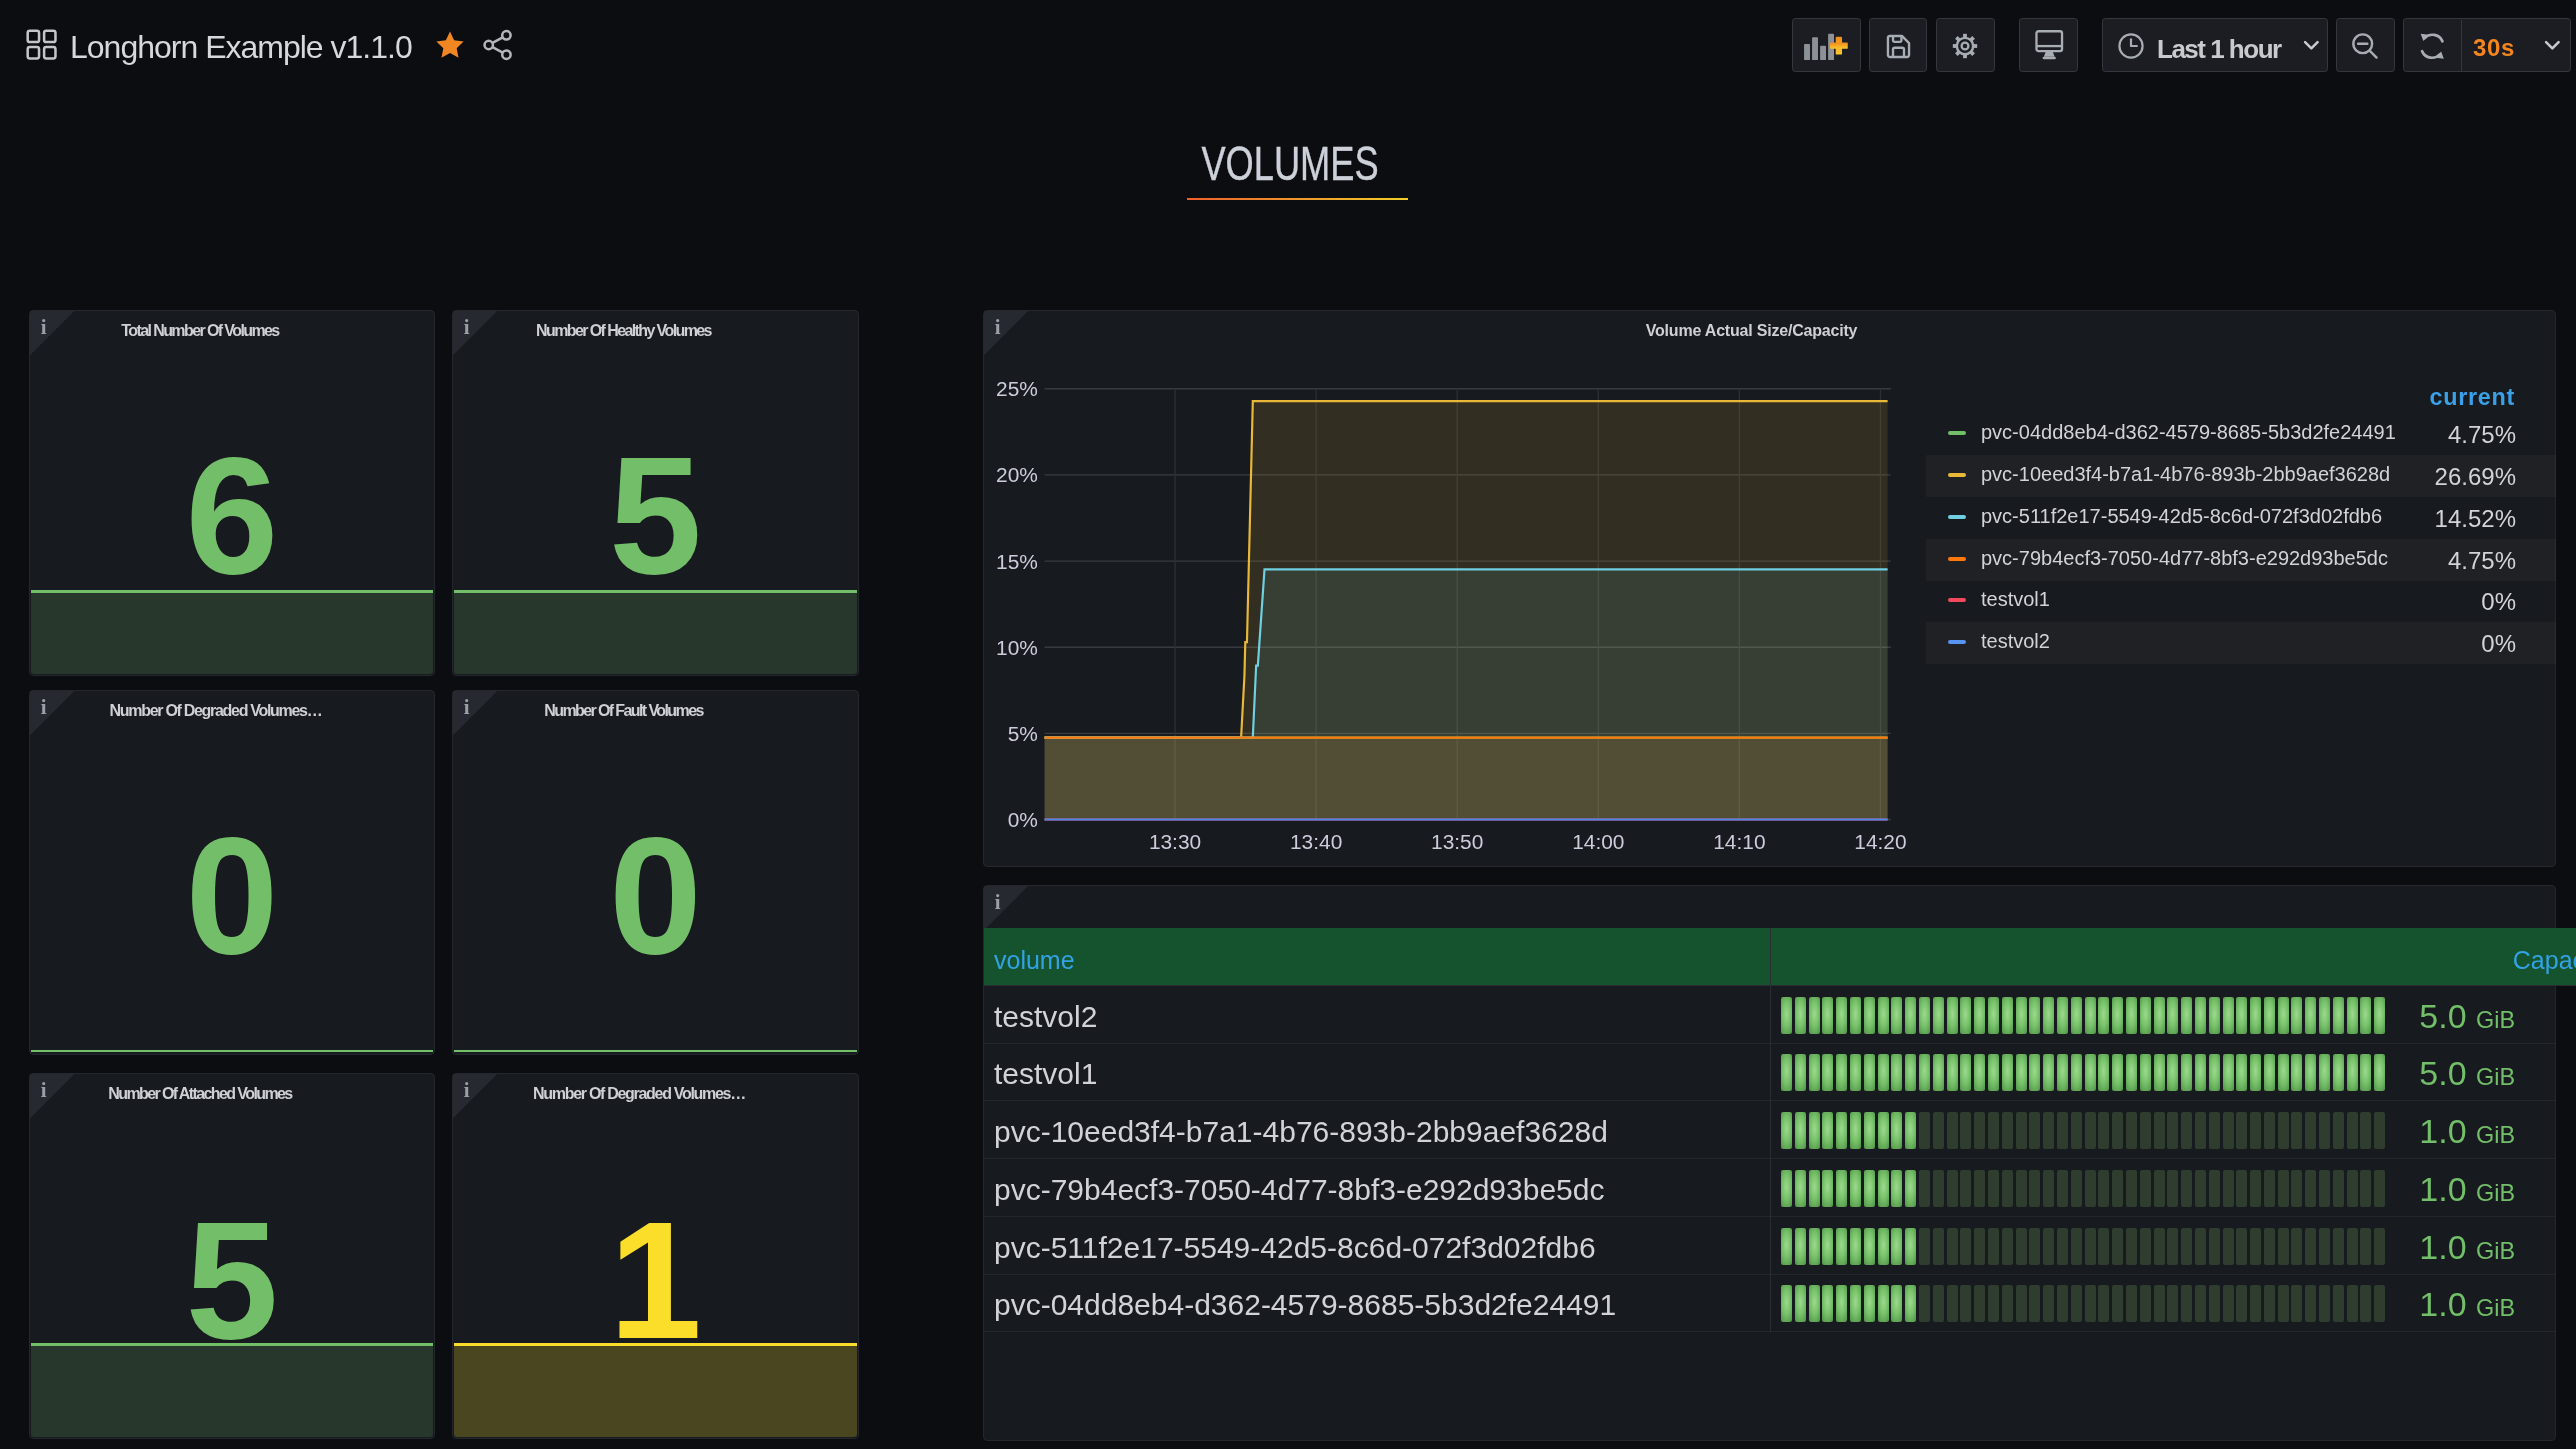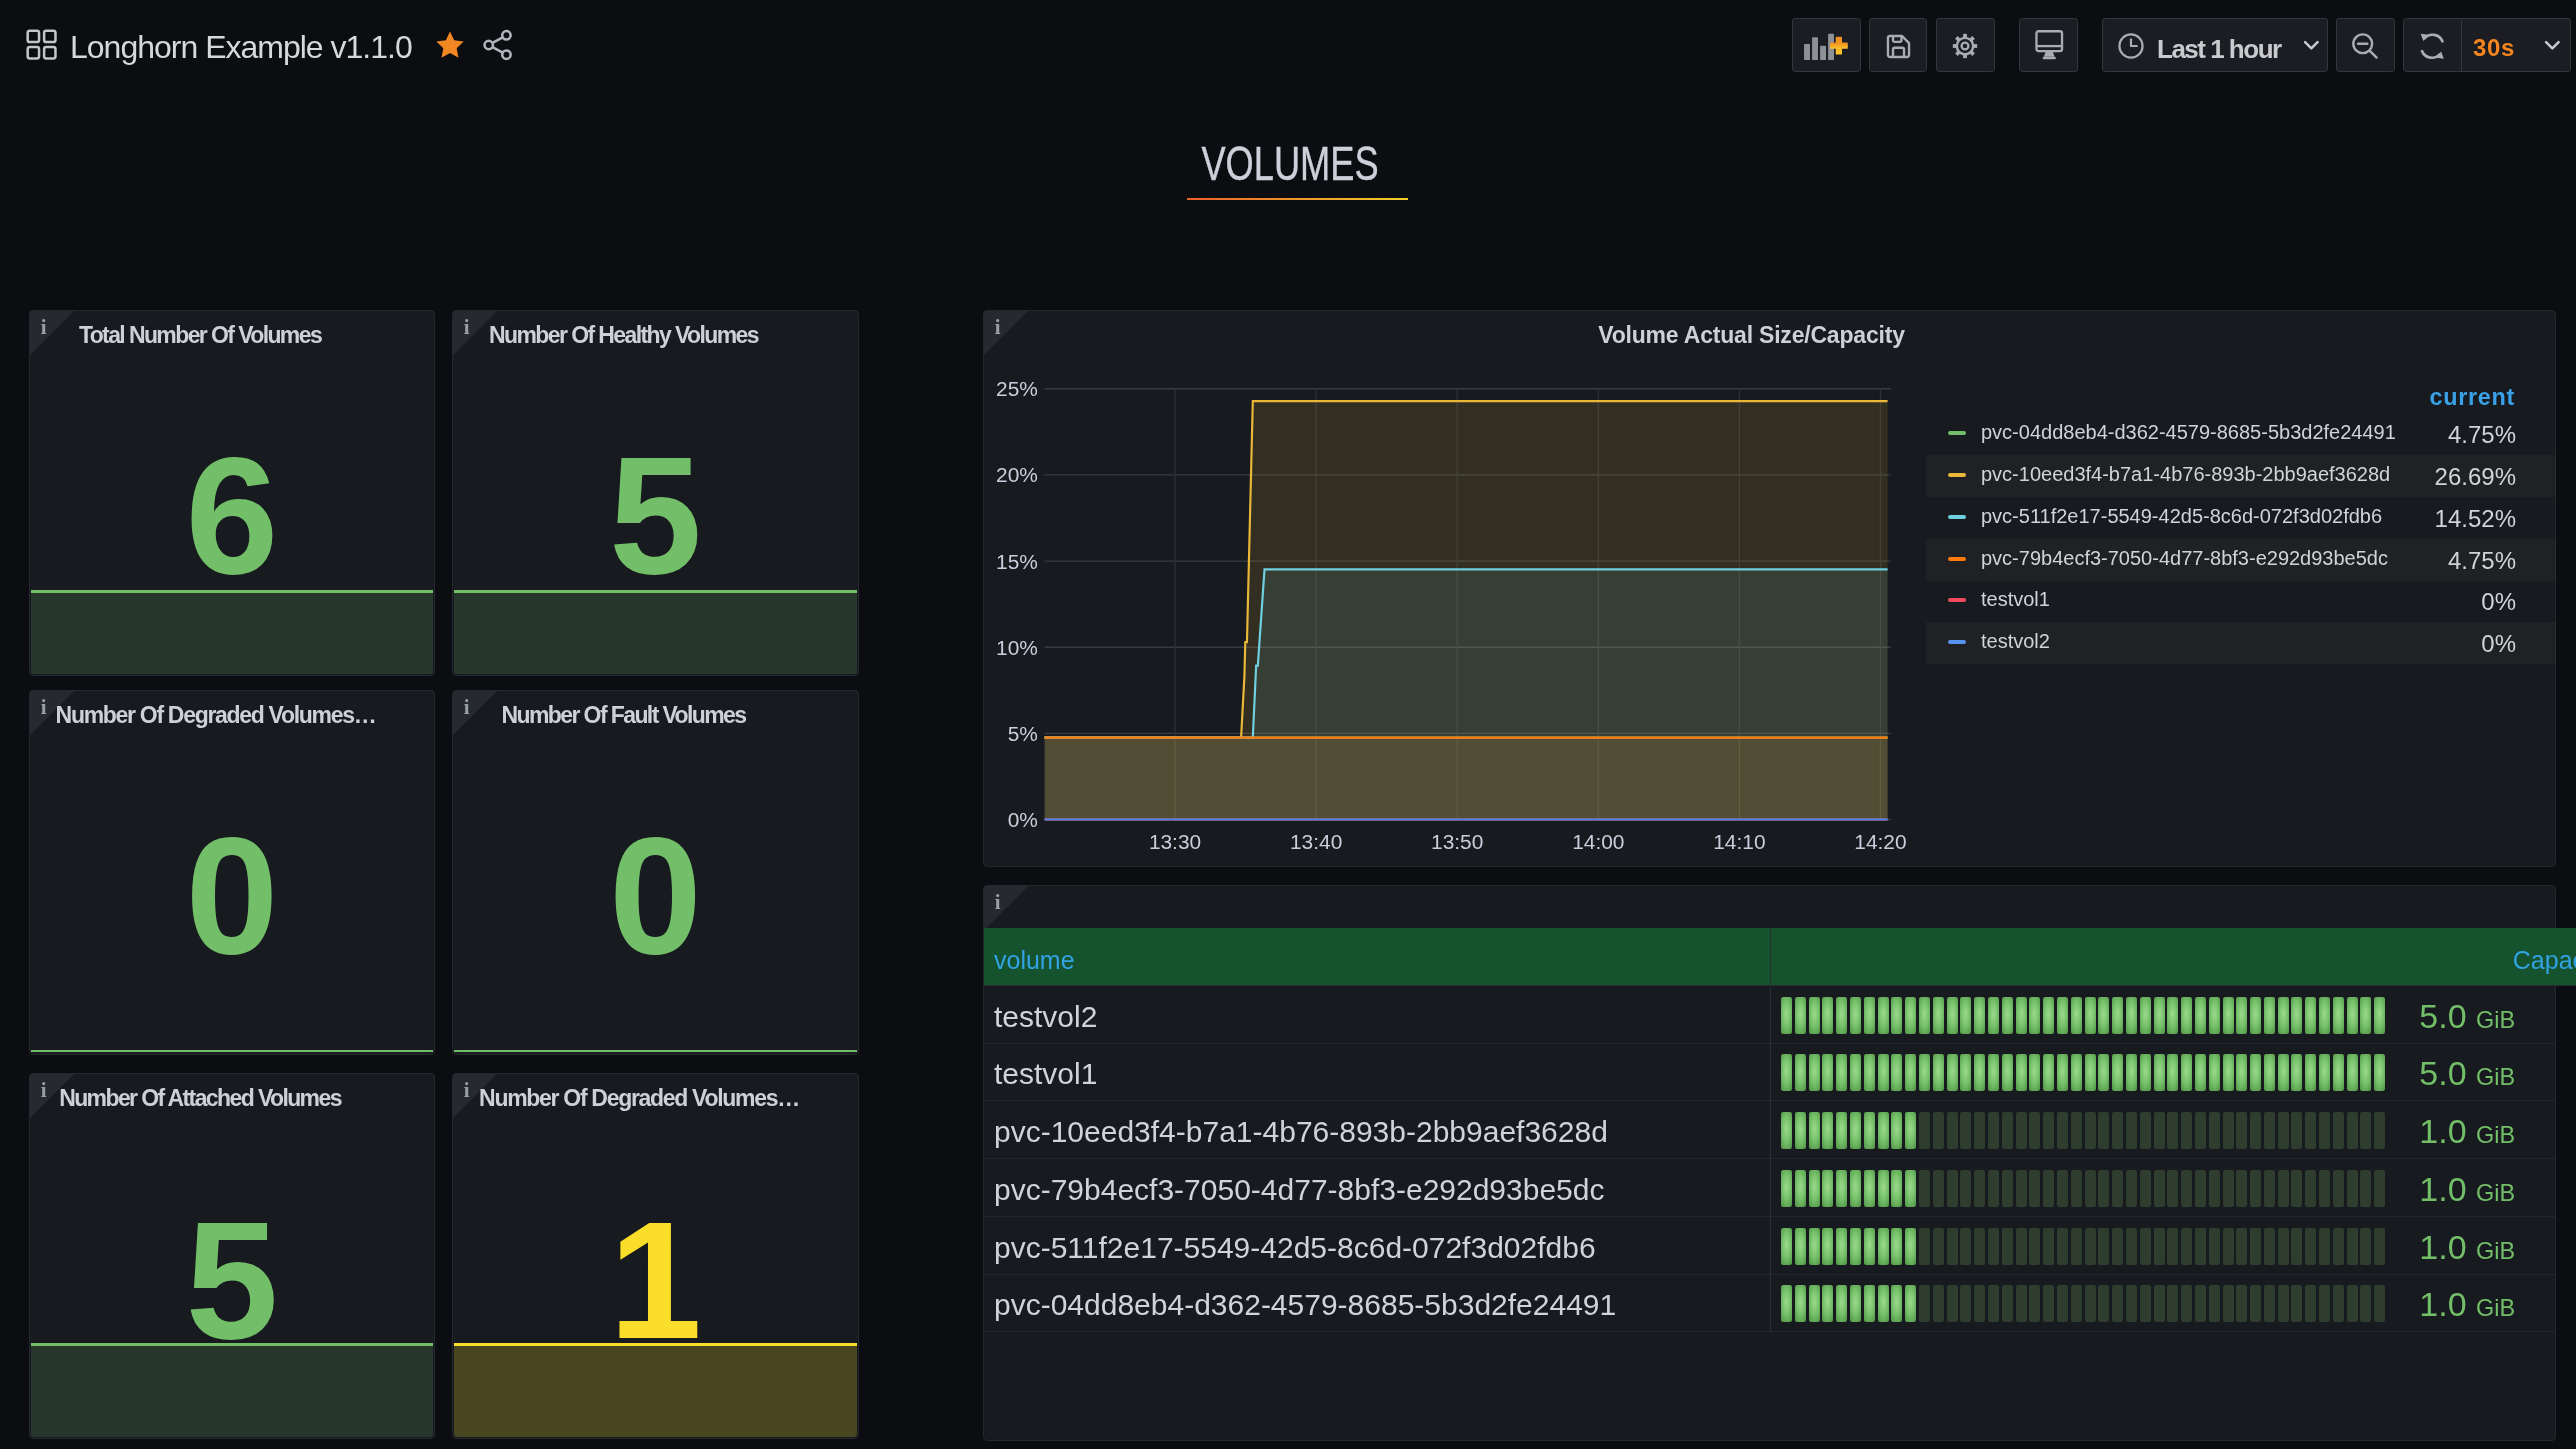--- a/index.html
+++ b/index.html
@@ -1,20 +1,20 @@
 <!DOCTYPE html>
 <html style="font-size:13.4px"><head><meta charset="utf-8">
 <style>
 *{margin:0;padding:0;box-sizing:border-box}
 html,body{width:2576px;height:1450px;background:#0c0d10;overflow:hidden;
  font-family:"Liberation Sans",sans-serif;-webkit-font-smoothing:antialiased}
 .abs{position:absolute}
 .panel{position:absolute;background:#171a1e;border:0.8px solid #24272d;border-radius:4.2px}
 .ptitle{position:absolute;top:11px;left:0;right:64px;text-align:center;
- font-size:23px;font-weight:700;letter-spacing:-1.6px;color:#ced0d6;white-space:nowrap}
+ font-size:16px;font-weight:700;letter-spacing:-1.6px;color:#ced0d6;white-space:nowrap}
 .bigtitle{right:36px;letter-spacing:-0.2px}
 .trunc{right:33px;letter-spacing:-1.3px}
 .corner{position:absolute;top:0;left:0;width:45px;height:45px}
 .ival{position:absolute;left:0;right:0;text-align:center;font-weight:700;
  color:#73bf69;font-size:167px;line-height:167px}
 .spark{position:absolute;left:0.8px;right:0.8px;bottom:0.8px;border-radius:0 0 3.3px 3.3px}
 .sline{position:absolute;left:0.8px;right:0.8px;height:2.5px}
 .btn{position:absolute;top:18.4px;height:54px;background:#1b1d23;
  border:1.3px solid #34373d;border-radius:3.3px}
 .legrow{position:absolute;left:942px;width:630px;height:42px}

